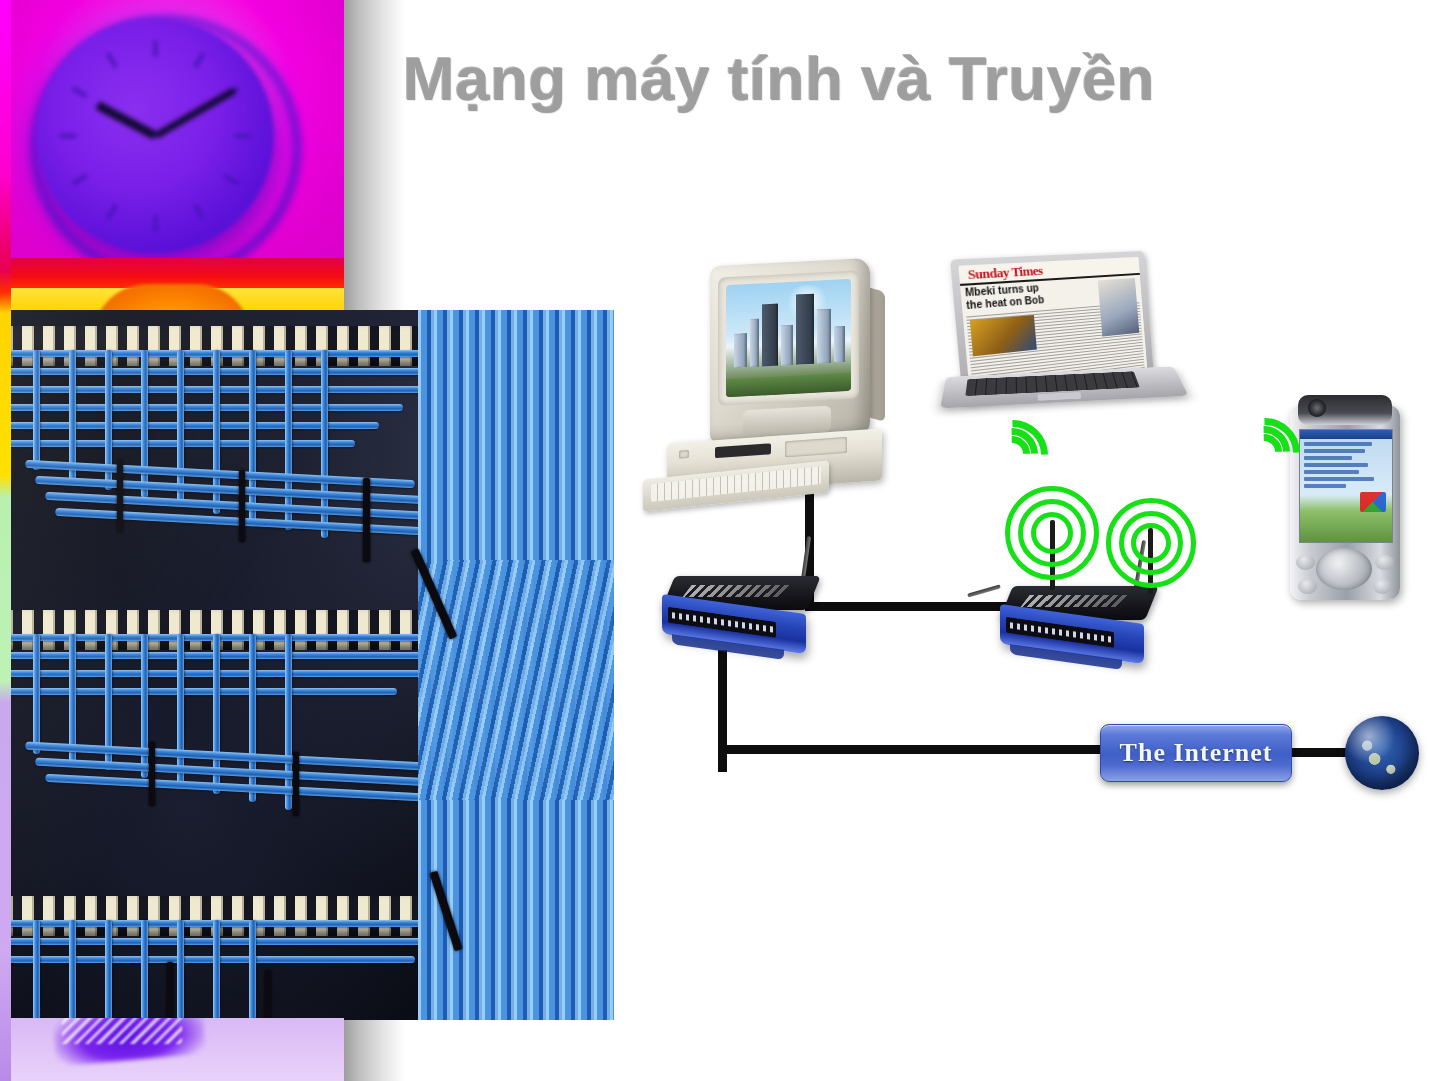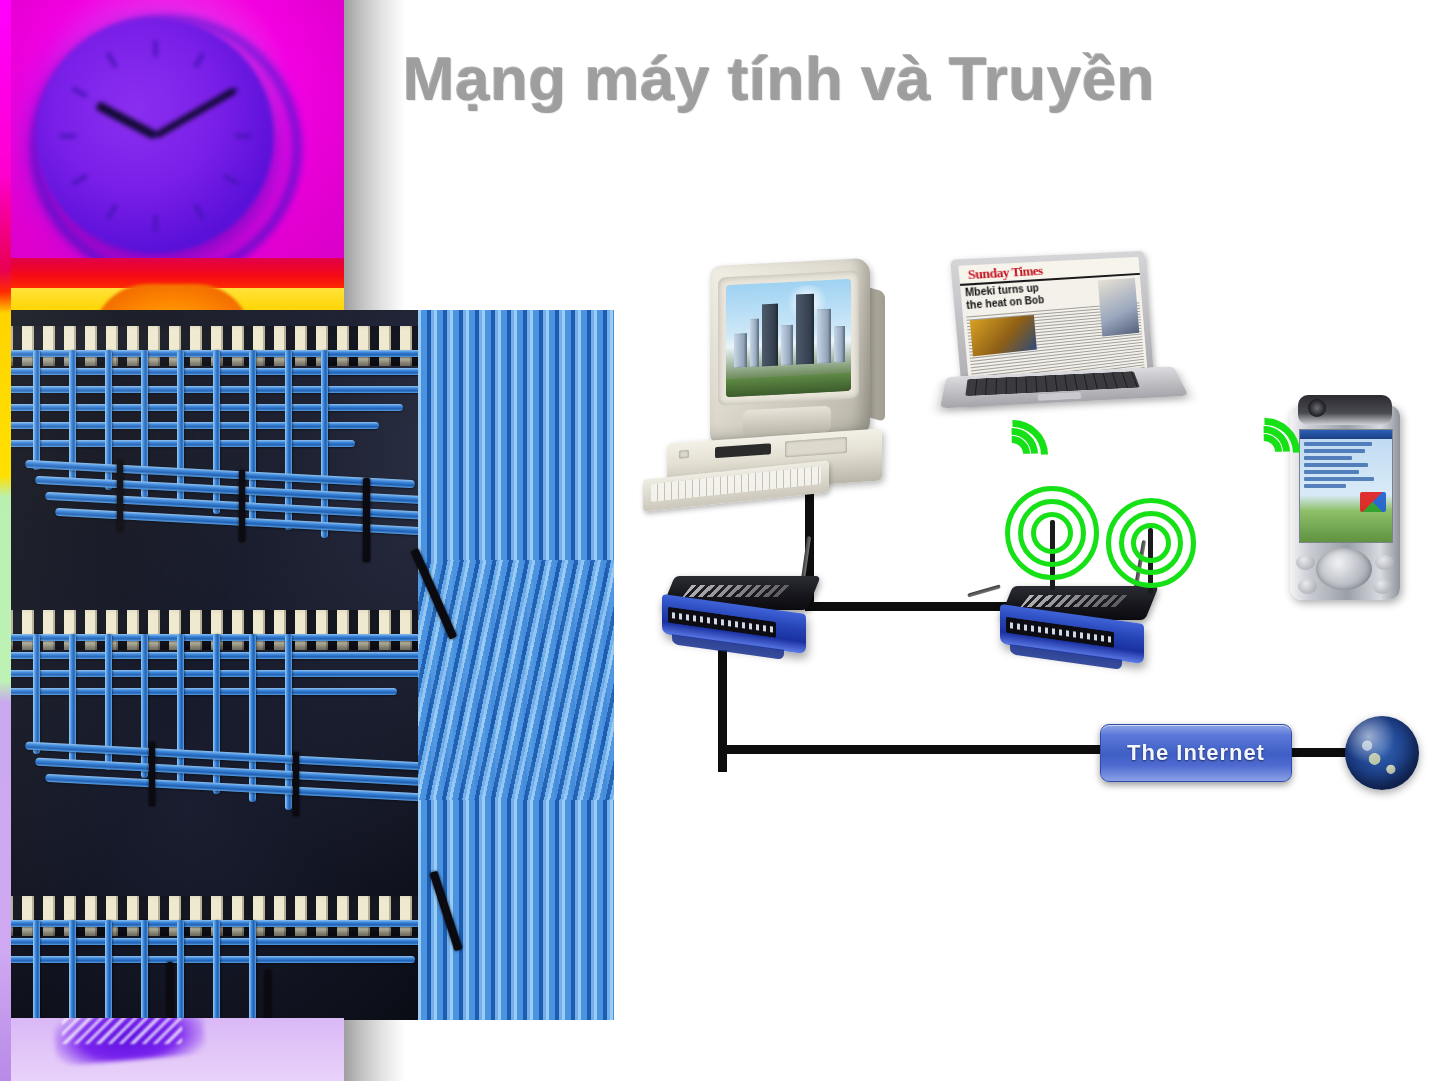--- a/index.html
+++ b/index.html
@@ -213,22 +213,22 @@
     transform:rotate(44deg);}
   .wifi-rings{position:absolute;width:86px;height:86px;}
   .wifi-rings i{position:absolute;border:5px solid #16e016;border-radius:50%;left:50%;top:50%;
     transform:translate(-50%,-50%);}
 
   
   .inet-btn{position:absolute;left:500px;top:474px;width:190px;height:56px;border-radius:9px;
     background:linear-gradient(to bottom,#8fa4e8 0%,#5b79d8 18%,#3f5fc6 52%,#4e6ad0 72%,#8aa0e6 100%);
     box-shadow:0 3px 7px rgba(0,0,0,.4), inset 0 1px 0 rgba(255,255,255,.6);
     border:1px solid #2f4aa8;display:flex;align-items:center;justify-content:center;}
-  .inet-btn span{font-size:22px;font-weight:bold;color:#f2f6ff;letter-spacing:1px;
-    text-shadow:0 1px 2px rgba(0,0,0,.55);}
+  .inet-btn span{font-size:26px;font-weight:bold;color:#f2f6ff;letter-spacing:1px;
+    text-shadow:0 1px 2px rgba(0,0,0,.55);font-family:Liberation Serif, serif;}
   .globe{position:absolute;left:745px;top:466px;width:74px;height:74px;border-radius:50%;
     background:
       radial-gradient(circle at 32% 28%, rgba(255,255,255,.55) 0%, rgba(255,255,255,0) 36%),
       radial-gradient(circle at 62% 72%, #cfd8c0 0 6%, rgba(207,216,192,0) 7%),
       radial-gradient(circle at 40% 58%, #b9c6a8 0 9%, rgba(185,198,168,0) 10%),
       radial-gradient(circle at 30% 40%, #9fb4cd 0 7%, rgba(159,180,205,0) 8%),
       radial-gradient(circle at 50% 45%, #2f5fae 0%, #1d3f8a 55%, #12285e 100%);
     box-shadow:0 3px 8px rgba(0,0,0,.35), inset -6px -8px 16px rgba(0,0,0,.45);}
 </style>
 </head>

